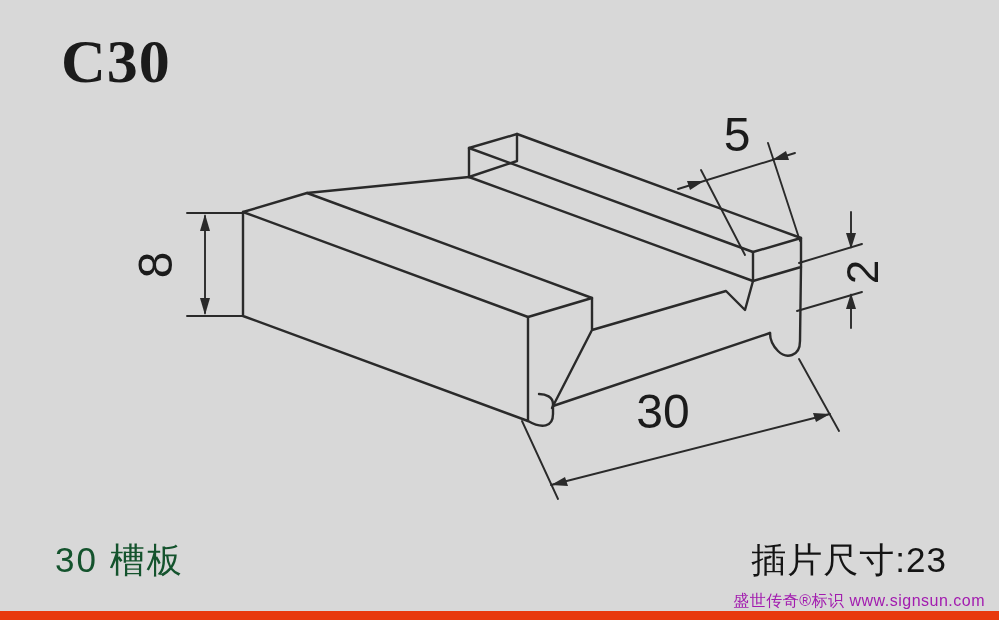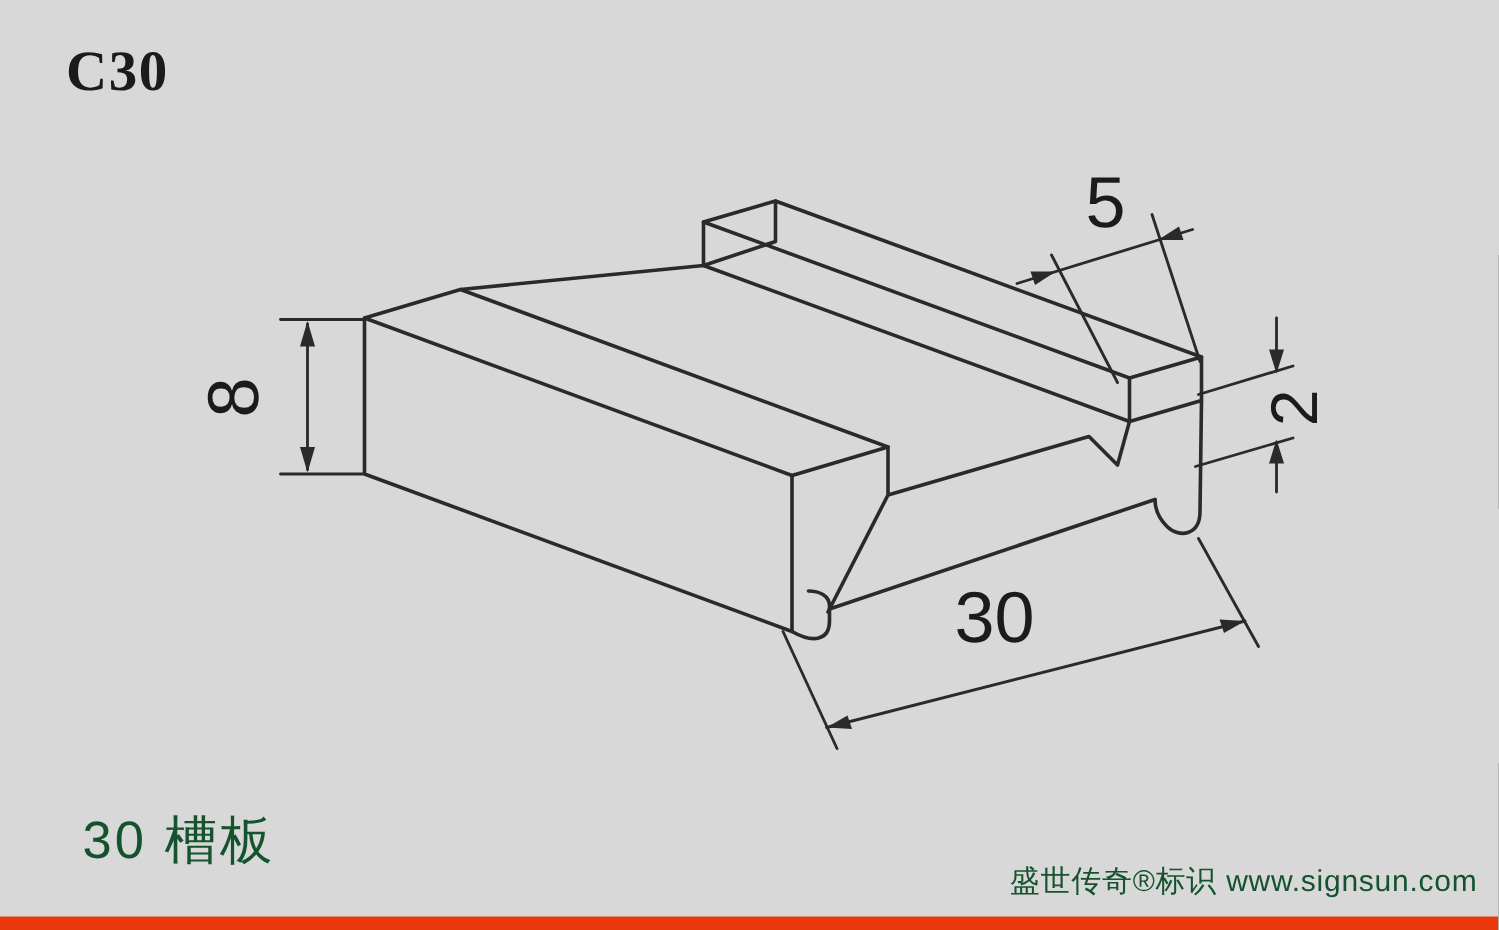--- a/index.html
+++ b/index.html
@@ -2,35 +2,35 @@
 <html><head>
 <meta charset="utf-8">
 <style>
   html,body{margin:0;padding:0;background:#9a9a9a;}
   .stage{
     position:relative;width:999px;height:620px;margin:0 auto;
     background:#d8d8d8;overflow:hidden;
     font-family:"Liberation Sans",sans-serif;
   }
   .model-title{
-    position:absolute;left:44px;top:26px;
+    position:absolute;left:61px;top:26px;
     font-family:"Liberation Serif",serif;font-weight:700;
-    font-size:38px;color:#1b1b1b;letter-spacing:1px;text-align:right;
+    font-size:62px;color:#1b1b1b;letter-spacing:1px;text-align:right;
   }
   .footer-left{
     position:absolute;left:55px;top:537px;
     font-size:35px;color:#14532d;letter-spacing:2px;
   }
   .footer-right{
     position:absolute;right:52px;top:537px;
     font-size:35px;color:#141414;letter-spacing:1px;
   }
   .watermark{
-    position:absolute;right:14px;top:574px;
-    font-size:20px;color:#14532d;letter-spacing:.5px;
+    position:absolute;right:14px;top:591px;
+    font-size:16px;color:#a21caf;letter-spacing:.5px;
   }
   .brand-stripe{
     position:absolute;left:0;bottom:0;width:999px;height:9px;background:#e8380c;
   }
   svg.drawing{position:absolute;left:0;top:0;}
   .ln{fill:none;stroke:#2a2a2a;stroke-width:2.4;stroke-linecap:round;stroke-linejoin:round;}
   .dln{fill:none;stroke:#2a2a2a;stroke-width:1.9;stroke-linecap:round;stroke-linejoin:round;}
   .ar{fill:#2a2a2a;stroke:none;}
   .dimtxt{fill:#1b1b1b;font-family:"Liberation Sans",sans-serif;font-size:48px;}
 </style>
@@ -87,16 +87,17 @@
     <g>
       <path class="dln" d="M522,421 L558,499 M799,359 L839,431"></path>
       <path class="dln" d="M551,485 L830,414"></path>
       <polygon class="ar" points="551,485 568,486 565,477"></polygon>
       <polygon class="ar" points="830,414 816,422 813,413"></polygon>
       <text class="dimtxt" x="663" y="428" text-anchor="middle">30</text>
     </g>
   </svg>
 
   <div class="footer-left">30 槽板</div>
+  <div class="footer-right">插片尺寸:23</div>
   <div class="watermark">盛世传奇®标识 www.signsun.com</div>
   <div class="brand-stripe"></div>
 
 </div>
 
 </body></html>

